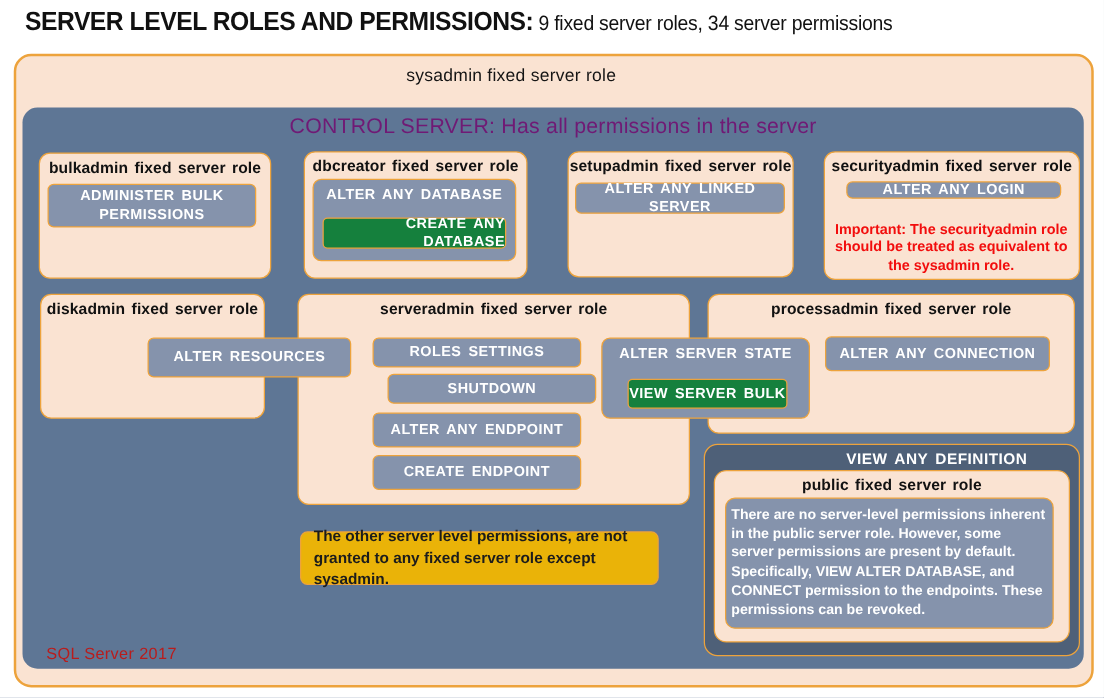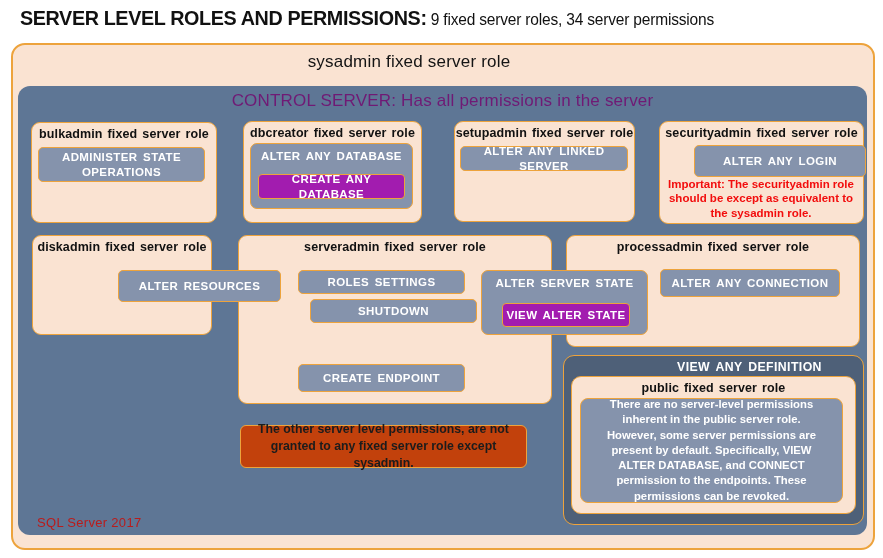--- a/index.html
+++ b/index.html
@@ -5,45 +5,45 @@
   html,body{margin:0;padding:0;background:#ffffff;}
   .stage{
     position:relative;width:883px;height:558px;background:#ffffff;
     font-family:"Liberation Sans",sans-serif;overflow:hidden;
   }
   .abs{position:absolute;}
   .title-wrap{position:absolute;left:20px;top:6px;white-space:nowrap;transform:scaleX(.94);transform-origin:0 0;}
   .title-main{font-size:21px;font-weight:700;color:#111;letter-spacing:-.4px;}
   .title-sub{font-size:16.5px;font-weight:400;color:#111;letter-spacing:-.2px;}
   .sysadmin-box{left:11px;top:43px;width:860px;height:503px;background:#fae3d2;border:2px solid #eda33c;border-radius:14px;}
-  .sysadmin-label{left:11px;top:52px;width:796px;text-align:center;font-size:17px;color:#141414;letter-spacing:.2px;}
+  .sysadmin-label{left:11px;top:52px;width:796px;text-align:center;font-size:14px;color:#141414;letter-spacing:.2px;}
   .control-box{left:18px;top:86px;width:849px;height:449px;background:#5e7695;border-radius:12px;}
   .control-label{left:18px;top:91px;width:849px;text-align:center;font-size:17px;color:#701a75;letter-spacing:.2px;}
   .rbox{background:#fae3d2;border:1.6px solid #eda33c;border-radius:9px;}
   .rlabel{position:absolute;left:0;top:4px;width:100%;text-align:center;font-weight:700;font-size:12.5px;color:#111;letter-spacing:.1px;word-spacing:1.5px;}
   .perm{
     background:#8593ac;border:1.6px solid #eda33c;border-radius:5px;
     color:#fff;font-weight:700;font-size:11.5px;letter-spacing:.4px;word-spacing:2px;
     display:flex;align-items:center;justify-content:center;text-align:center;line-height:1.3;
     box-sizing:border-box;
   }
   .perm-top{align-items:flex-start;padding-top:5px;border-radius:7px;}
-  .perm-dark{background:#a21caf;border-radius:4px;}
+  .perm-dark{background:#15803d;border-radius:4px;text-align:right;}
   .note-box{
-    background:#c2410c;border:1.6px solid #eda33c;border-radius:6px;
-    display:flex;align-items:center;justify-content:center;text-align:center;
+    background:#eab308;border:1.6px solid #eda33c;border-radius:6px;
+    display:flex;align-items:center;justify-content:center;text-align:left;
     font-weight:700;font-size:12.3px;color:#1c1c1c;line-height:1.4;box-sizing:border-box;
   }
   .warning-text{color:#f20d0d;font-weight:700;font-size:11.5px;line-height:1.25;text-align:center;}
   .dark-panel{background:#4e6078;border:1.6px solid #eda33c;border-radius:11px;}
   .dark-panel-label{position:absolute;left:0;top:4px;width:100%;text-align:center;color:#fff;font-weight:700;font-size:12.3px;letter-spacing:.4px;word-spacing:2px;padding-left:36px;}
   .inner-note{
     background:#8593ac;border:1.6px solid #eda33c;border-radius:8px;
-    display:flex;align-items:center;justify-content:center;text-align:center;
-    color:#fff;font-weight:700;font-size:11.3px;line-height:1.35;padding:3px 19px;box-sizing:border-box;
+    display:flex;align-items:center;justify-content:center;
+    color:#fff;font-weight:700;font-size:11.3px;line-height:1.35;padding:3px 4px;box-sizing:border-box;
   }
   .footer-label{color:#b91c1c;font-size:13px;letter-spacing:.3px;}
 </style>
 </head>
 <body>
 
 <div class="stage">
 
   <div class="title-wrap">
     <span class="title-main">SERVER LEVEL ROLES AND PERMISSIONS:</span>
@@ -52,59 +52,60 @@
 
   <div class="abs sysadmin-box"></div>
   <div class="abs sysadmin-label">sysadmin fixed server role</div>
 
   <div class="abs control-box"></div>
   <div class="abs control-label">CONTROL SERVER: Has all permissions in the server</div>
 
   <div class="abs rbox" style="left:31px;top:122px;width:184px;height:99px;">
     <div class="rlabel">bulkadmin fixed server role</div>
   </div>
-  <div class="abs perm" style="left:38px;top:147px;width:167px;height:35px;">ADMINISTER STATE OPERATIONS</div>
+  <div class="abs perm" style="left:38px;top:147px;width:167px;height:35px;">ADMINISTER BULK PERMISSIONS</div>
 
   <div class="abs rbox" style="left:243px;top:121px;width:177px;height:100px;">
     <div class="rlabel">dbcreator fixed server role</div>
   </div>
   <div class="abs perm perm-top" style="left:250px;top:143px;width:163px;height:66px;">ALTER ANY DATABASE</div>
   <div class="abs perm perm-dark" style="left:258px;top:174px;width:147px;height:25px;">CREATE ANY DATABASE</div>
 
   <div class="abs rbox" style="left:454px;top:121px;width:179px;height:99px;">
     <div class="rlabel">setupadmin fixed server role</div>
   </div>
   <div class="abs perm" style="left:460px;top:146px;width:168px;height:25px;">ALTER ANY LINKED SERVER</div>
 
   <div class="abs rbox" style="left:659px;top:121px;width:203px;height:101px;">
     <div class="rlabel">securityadmin fixed server role</div>
   </div>
-  <div class="abs perm" style="left:694px;top:145px;width:172px;height:32px;">ALTER ANY LOGIN</div>
-  <div class="abs warning-text" style="left:666px;top:177px;width:190px;">Important: The securityadmin role should be except as equivalent to the sysadmin role.</div>
+  <div class="abs perm" style="left:677px;top:145px;width:172px;height:14px;">ALTER ANY LOGIN</div>
+  <div class="abs warning-text" style="left:666px;top:177px;width:190px;">Important: The securityadmin role should be treated as equivalent to the sysadmin role.</div>
 
   <div class="abs rbox" style="left:32px;top:235px;width:178px;height:98px;">
     <div class="rlabel">diskadmin fixed server role</div>
   </div>
 
   <div class="abs rbox" style="left:238px;top:235px;width:312px;height:167px;">
     <div class="rlabel">serveradmin fixed server role</div>
   </div>
   <div class="abs perm" style="left:298px;top:270px;width:167px;height:24px;">ROLES SETTINGS</div>
   <div class="abs perm" style="left:310px;top:299px;width:167px;height:24px;">SHUTDOWN</div>
+  <div class="abs perm" style="left:298px;top:330px;width:167px;height:28px;">ALTER ANY ENDPOINT</div>
   <div class="abs perm" style="left:298px;top:364px;width:167px;height:28px;">CREATE ENDPOINT</div>
 
   <div class="abs rbox" style="left:566px;top:235px;width:292px;height:110px;">
     <div class="rlabel">processadmin fixed server role</div>
   </div>
   <div class="abs perm" style="left:660px;top:269px;width:180px;height:28px;">ALTER ANY CONNECTION</div>
 
   <div class="abs perm" style="left:118px;top:270px;width:163px;height:32px;">ALTER RESOURCES</div>
 
   <div class="abs perm perm-top" style="left:481px;top:270px;width:167px;height:65px;">ALTER SERVER STATE</div>
-  <div class="abs perm perm-dark" style="left:502px;top:303px;width:128px;height:24px;">VIEW ALTER STATE</div>
+  <div class="abs perm perm-dark" style="left:502px;top:303px;width:128px;height:24px;">VIEW SERVER BULK</div>
 
   <div class="abs note-box" style="left:240px;top:425px;width:287px;height:43px;padding:0 10px;">The other server level permissions, are not granted to any fixed server role except sysadmin.</div>
 
   <div class="abs dark-panel" style="left:563px;top:355px;width:299px;height:168px;">
     <div class="dark-panel-label">VIEW ANY DEFINITION</div>
   </div>
   <div class="abs rbox" style="left:571px;top:376px;width:283px;height:136px;border-radius:10px;">
     <div class="rlabel">public fixed server role</div>
   </div>
   <div class="abs inner-note" style="left:580px;top:398px;width:263px;height:105px;">There are no server-level permissions inherent in the public server role. However, some server permissions are present by default. Specifically, VIEW ALTER DATABASE, and CONNECT permission to the endpoints. These permissions can be revoked.</div>

